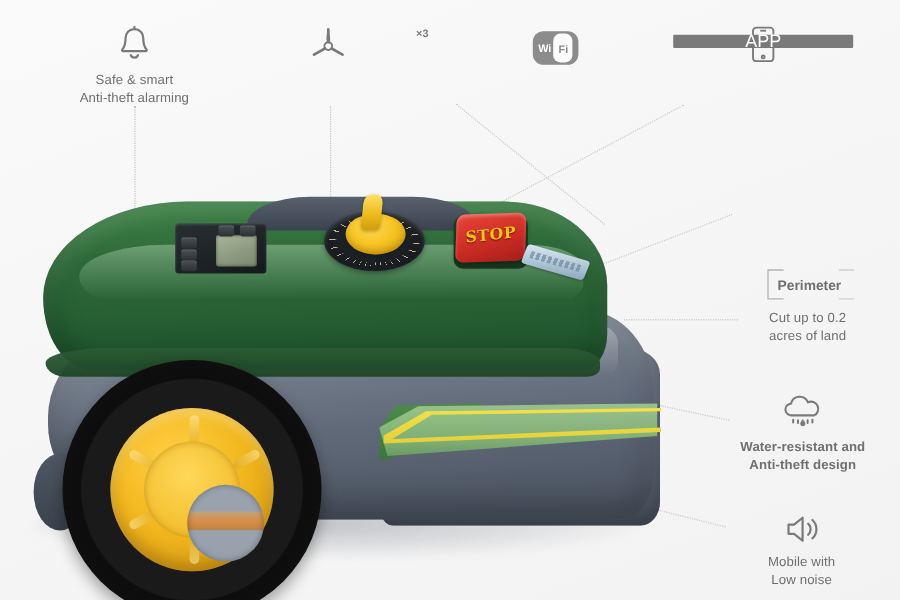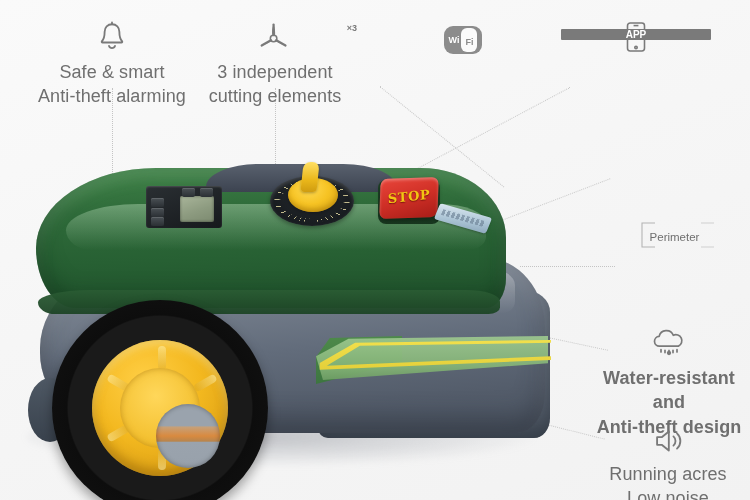--- a/index.html
+++ b/index.html
@@ -8,21 +8,21 @@
     background:#f7f7f7;
     font-family:"Liberation Sans","DejaVu Sans",sans-serif;
     color:#6d6d6d;
     -webkit-font-smoothing:antialiased;
   }
   #stage{position:absolute;inset:0;width:750px;height:500px;
     background:linear-gradient(160deg,#fafafa 0%,#f6f6f6 45%,#f2f2f2 100%);}
 
   
   .callout{position:absolute;text-align:center;line-height:1.35;}
-  .callout .cap{font-size:18px;color:#6f6f6f;white-space:pre-line;letter-spacing:.1px;}
+  .callout .cap{font-size:11px;color:#6f6f6f;white-space:pre-line;letter-spacing:.1px;}
   .ico{height:38px;display:flex;align-items:flex-end;justify-content:center;margin-bottom:6px;}
   .ico svg{display:block;overflow:visible;}
 
   
   .lead{position:absolute;border:0;}
   .lead.v{border-left:1px dotted #c4c4c4;}
   .lead.h{border-top:1px dotted #c4c4c4;}
   .lead.d{transform-origin:0 0;border-top:1px dotted #c9c9c9;}
 
   
@@ -272,57 +272,57 @@
         <circle cx="12" cy="13" r="2.3"></circle>
         <path d="M12 10.7V3.2" stroke-width="1.6"></path>
         <path d="M10.1 14.3 3.6 18" stroke-width="1.6"></path>
         <path d="M13.9 14.3 20.4 18" stroke-width="1.6"></path>
         <path d="M11.2 10.9c-.5-2.2-.4-5 .8-7.7.9 2.6 1.3 5.4 1 7.7z" fill="#7a7a7a" stroke="none"></path>
         <path d="M10.5 14.9c-1.9 1.2-4.3 2.6-7.1 3.2 2.2-1.6 4.6-3 6.8-3.7z" fill="#7a7a7a" stroke="none"></path>
         <path d="M13.5 14.9c1.9 1.2 4.3 2.6 7.1 3.2-2.2-1.6-4.6-3-6.8-3.7z" fill="#7a7a7a" stroke="none"></path>
       </svg>
       <span style="position:absolute;right:-2px;top:6px;font-size:9px;font-weight:bold;color:#7a7a7a;">×3</span>
     </div>
-    <div class="cap">3 independent
-cutting elements</div>
   </div>
 
   <div class="callout" style="left:368px;top:16px;width:190px;">
     <div class="ico">
       <span style="display:inline-flex;align-items:center;gap:2px;background:#8c8c8c;border-radius:9px;padding:2px 5px;margin-top:15px;">
         <span style="font-size:9px;font-weight:bold;color:#fff;line-height:1;">Wi</span>
         <span style="background:#fbfbfb;border-radius:6px;padding:1px 4px;">
           <span style="font-size:9px;font-weight:bold;color:#8c8c8c;line-height:1;">Fi</span>
         </span>
       </span>
     </div>
   </div>
 
   <div class="callout" style="left:556px;top:16px;width:160px;">
     <div class="ico" style="position:relative;">
       <svg width="28" height="34" viewBox="0 0 22 28" fill="none" stroke="#7a7a7a" stroke-width="1.3" stroke-linejoin="round">
         <rect x="4" y="2.5" width="14" height="23" rx="2.2"></rect>
         <path d="M9 4.6h4"></path>
         <circle cx="11" cy="22.6" r="1"></circle>
       </svg>
-      <span style="position:absolute;left:0;right:0;top:13px;text-align:center;font-size:10px;font-weight:bold;color:#fff;background:#7a7a7a;margin:0 5px;border-radius:1px;line-height:11px;">APP</span>
+      <span style="position:absolute;left:0;right:0;top:13px;text-align:center;font-size:15px;font-weight:normal;color:#fff;background:#7a7a7a;margin:0 5px;border-radius:1px;line-height:11px;">APP</span>
     </div>
   </div>
 
 
   <div class="callout" style="left:600px;top:222px;width:146px;">
-    <div class="ico" style="align-items:flex-start;height:30px;">
+    <div class="ico" style="align-items:flex-end;height:30px;font-weight:bold;">
       <span style="position:relative;display:inline-block;padding:3px 6px 3px 9px;">
         <svg width="74" height="26" viewBox="0 0 74 26" fill="none" stroke="#b4b4b4" stroke-width="1.1" style="position:absolute;left:0;top:0;">
           <path d="M14 1H1v24h13"></path>
           <path d="M60 1h13M60 25h13" stroke="#cfcfcf"></path>
         </svg>
         <span style="position:relative;font-size:11.5px;color:#6f6f6f;">Perimeter</span>
       </span>
     </div>
+    <div class="cap">Cut up to 0.2
+acres of land</div>
   </div>
 
   <div class="callout" style="left:588px;top:322px;width:162px;font-weight:bold;">
     <div class="ico">
       <svg width="40" height="32" viewBox="0 0 28 22" fill="none" stroke="#7a7a7a" stroke-width="1.2" stroke-linecap="round" stroke-linejoin="round">
         <path d="M7.4 12.5a3.4 3.4 0 0 1-.3-6.8A5.2 5.2 0 0 1 17 4.9a3.8 3.8 0 0 1 3.6 7.6z"></path>
         <path d="M8.4 15v1.6M11.2 15.4v1.6M16.8 15.4v1.6M19.6 15v1.6"></path>
         <path d="M14 14.6c.9 1.2 1.5 2 1.5 2.7a1.5 1.5 0 0 1-3 0c0-.7.6-1.5 1.5-2.7z" fill="#7a7a7a" stroke="none"></path>
       </svg>
     </div>
@@ -331,17 +331,17 @@
   </div>
 
   <div class="callout" style="left:592px;top:418px;width:152px;">
     <div class="ico">
       <svg width="36" height="30" viewBox="0 0 26 22" fill="none" stroke="#7a7a7a" stroke-width="1.35" stroke-linecap="round" stroke-linejoin="round">
         <path d="M5 8.2h3.4L13.6 4v14l-5.2-4.2H5z"></path>
         <path d="M17 7.6a4.6 4.6 0 0 1 0 6.8"></path>
         <path d="M19.6 5.4a7.6 7.6 0 0 1 0 11.2"></path>
       </svg>
     </div>
-    <div class="cap">Running acres
+    <div class="cap">Mobile with
 Low noise</div>
   </div>
 
 </div>
 
 </body></html>

